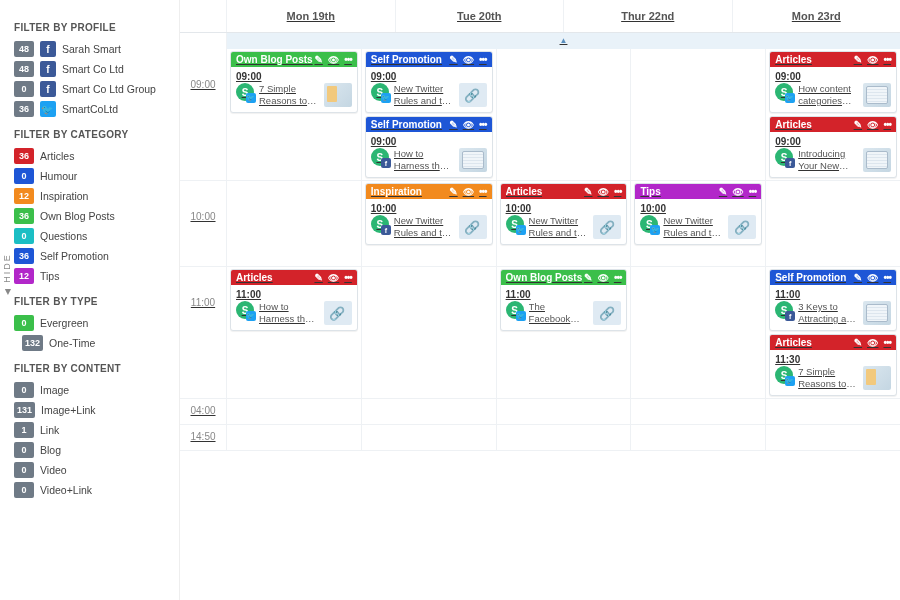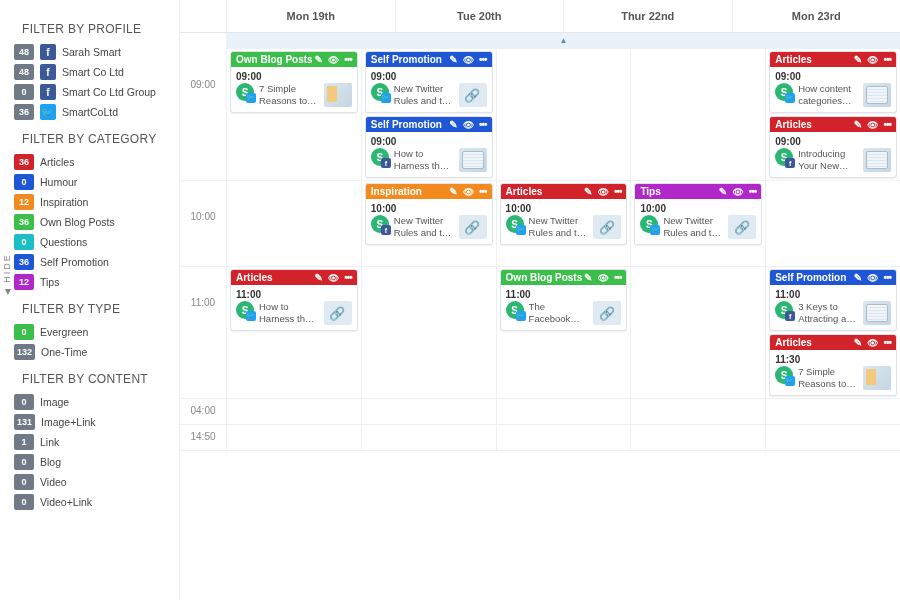--- a/index.html
+++ b/index.html
@@ -1,26 +1,26 @@
 <!DOCTYPE html>
 <html><head>
 <meta charset="utf-8">
 <style>
   * { box-sizing: border-box; margin:0; padding:0; }
   body { font-family: -apple-system, "Segoe UI", Arial, sans-serif; font-size:11px; color:#333; background:#fff; width:900px; height:600px; overflow:hidden; }
   .app { display:flex; width:100%; height:100%; }
   .sidebar { width:180px; padding:12px 10px 12px 14px; border-right:1px solid #eee; overflow-y:auto; flex:0 0 180px; }
-  .sidebar h4 { font-size:12px; font-weight:400; color:#555; letter-spacing:.3px; margin:10px 8px 6px; }
+  .sidebar h4 { font-size:10px; font-weight:700; color:#555; letter-spacing:.3px; margin:10px 0 6px; }
   .filter-list { list-style:none; }
   .filter-list li { display:flex; align-items:center; gap:6px; padding:2px 0; cursor:pointer; }
   .count { display:inline-block; min-width:20px; height:16px; line-height:16px; text-align:center; font-size:9px; font-weight:700; color:#fff; border-radius:2px; padding:0 3px; }
   .sq { width:16px; height:16px; border-radius:2px; display:inline-flex; align-items:center; justify-content:center; color:#fff; font-size:10px; font-weight:700; }
   .filter-label { font-size:10.5px; color:#444; }
   .hide-tab { position:absolute; left:0; top:50%; transform:translateY(-50%) rotate(-90deg); transform-origin:left top; font-size:9px; color:#888; letter-spacing:2px; display:flex; align-items:center; gap:4px; }
-  .main { flex:1; display:flex; flex-direction:column; overflow:hidden; }
+  .main { flex:1; display:flex; flex-direction:column; overflow:hidden;text-decoration:underline; }
   .cal-head { display:flex; border-bottom:1px solid #e3e7eb; }
   .time-col { width:46px; flex:0 0 46px; }
   .day-head { flex:1; text-align:center; font-size:11px; font-weight:700; color:#555; padding:10px 4px; border-left:1px solid #eef1f4; }
   .collapse-row { display:flex; }
   .collapse-cell { flex:1; border-left:1px solid #eef1f4; background:#e9f2f9; height:16px; text-align:center; }
   .tri { color:#5a8fbf; font-size:8px; }
   .grid { flex:1; overflow:auto; }
   .hour-row { display:flex; min-height:86px; border-bottom:1px solid #eef1f4; }
   .hour-row.short { min-height:26px; }
   .hour-label { width:46px; flex:0 0 46px; text-align:center; font-size:10px; color:#888; padding-top:30px; }
@@ -104,21 +104,21 @@
           <span class="filter-label">Tips</span>
         </li>
       </ul>
     <h4>FILTER BY TYPE</h4>
     <ul class="filter-list" id="types">
         <li>
           <span class="count" style="background: rgb(59, 191, 74);">0</span>
           <span class="filter-label">Evergreen</span>
         </li>
         <li>
-          <span class="count" style="background: rgb(111, 122, 134);">132</span>
+          <span class="count" style="background: rgb(111, 122, 134); margin-left: 8px;">132</span>
           <span class="filter-label">One-Time</span>
         </li>
       </ul>
     <h4>FILTER BY CONTENT</h4>
     <ul class="filter-list" id="contents">
         <li>
           <span class="count" style="background: rgb(111, 122, 134);">0</span>
           <span class="filter-label">Image</span>
         </li>
         <li>

